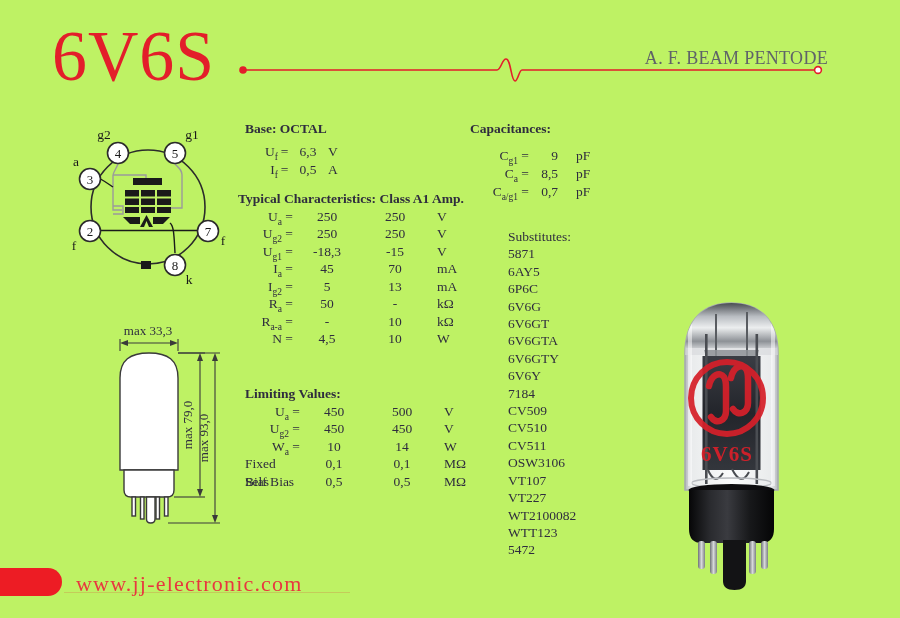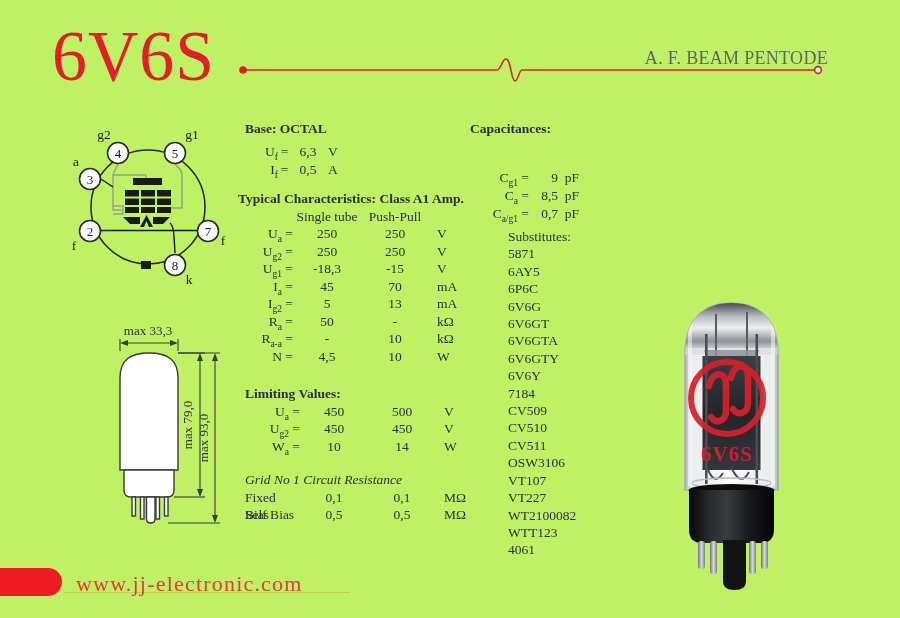--- a/index.html
+++ b/index.html
@@ -23,24 +23,24 @@
   .b   { font-weight:700; }
   sub  { font-size:9.5px; line-height:0; }
   
   .base-row { display:grid; grid-template-columns:33px 13px 34px 26px; height:18px; align-items:baseline; }
   .base-row .lbl  { text-align:right; }
   .base-row .eq   { text-align:center; }
   .base-row .val  { text-align:center; }
   .base-row .unit { text-align:left; padding-left:3px; }
   
   .cap-row { display:grid; grid-template-columns:48px 14px 26px 28px; height:18px; align-items:baseline; }
-  .cap-row .lbl  { text-align:right;margin-top:12px; }
+  .cap-row .lbl  { text-align:right; }
   .cap-row .eq   { text-align:center; }
   .cap-row .val  { text-align:right; }
-  .cap-row .unit { text-align:center; padding-left:0; }
+  .cap-row .unit { text-align:left; padding-left:18px; }
   
   .trow  { display:grid; grid-template-columns:44px 14px 62px 74px 44px; height:17.5px; align-items:baseline; }
   .trow .lbl  { text-align:right; }
   .trow .eq   { text-align:center; }
   .trow .v    { text-align:center; }
   .trow .unit { text-align:left; padding-left:5px; }
   .thead { height:17.5px; }
   .thead .hdr { text-align:center; }
   .brow  { display:grid; grid-template-columns:58px 62px 74px 44px; height:17.5px; align-items:baseline; }
   .brow .v    { text-align:center; }
@@ -179,21 +179,21 @@
     </div>
     <div class="base-row">
       <span class="lbl"><span>I</span><sub>f</sub></span>
       <span class="eq">=</span>
       <span class="val">0,5</span>
       <span class="unit">A</span>
     </div>
   </div>
 
   <div class="blk" style="left:470px; top:120px;">
-    <div class="b" style="margin-bottom:19px;">Capacitances:</div>
+    <div class="b" style="margin-bottom:9px;">Capacitances:</div>
     <div class="cap-row">
       <span class="lbl"><span>C</span><sub>g1</sub></span>
       <span class="eq">=</span>
       <span class="val">9</span>
       <span class="unit">pF</span>
     </div>
     <div class="cap-row">
       <span class="lbl"><span>C</span><sub>a</sub></span>
       <span class="eq">=</span>
       <span class="val">8,5</span>
@@ -202,27 +202,20 @@
     <div class="cap-row">
       <span class="lbl"><span>C</span><sub>a/g1</sub></span>
       <span class="eq">=</span>
       <span class="val">0,7</span>
       <span class="unit">pF</span>
     </div>
   </div>
 
   <div class="blk" style="left:238px; top:190px;">
     <div class="b">Typical Characteristics: Class A1 Amp.</div>
-    <div class="trow thead">
-      <span></span>
-        <span></span>
-      <span class="hdr">Single tube</span>
-      <span class="hdr">Push-Pull</span>
-      <span></span>
-    </div>
     <div class="trow">
       <span class="lbl"><span>U</span><sub>a</sub></span>
       <span class="eq">=</span>
       <span class="v">250</span>
       <span class="v">250</span>
       <span class="unit">V</span>
     </div>
     <div class="trow">
       <span class="lbl"><span>U</span><sub>g2</sub></span>
       <span class="eq">=</span>
@@ -290,21 +283,20 @@
       <span class="v">450</span>
       <span class="unit">V</span>
     </div>
     <div class="trow">
       <span class="lbl"><span>W</span><sub>a</sub></span>
       <span class="eq">=</span>
       <span class="v">10</span>
       <span class="v">14</span>
       <span class="unit">W</span>
     </div>
-    <div class="grid-title">Grid No 1 Circuit Resistance</div>
     <div class="brow">
       <span>Fixed Bias</span>
       <span class="v">0,1</span>
       <span class="v">0,1</span>
       <span class="unit">MΩ</span>
     </div>
     <div class="brow">
       <span>Self Bias</span>
       <span class="v">0,5</span>
       <span class="v">0,5</span>
@@ -324,21 +316,21 @@
     <div>6V6Y</div>
     <div>7184</div>
     <div>CV509</div>
     <div>CV510</div>
     <div>CV511</div>
     <div>OSW3106</div>
     <div>VT107</div>
     <div>VT227</div>
     <div>WT2100082</div>
     <div>WTT123</div>
-    <div>4061</div>
+    <div>5472</div>
   </div>
 
   <svg style="left:660px; top:298px;" width="160" height="320" viewBox="0 0 160 320">
     <defs>
       <linearGradient id="gg" x1="0" y1="0" x2="1" y2="0">
         <stop offset="0" stop-color="#b3b6ba"></stop>
         <stop offset="0.07" stop-color="#e9ebec"></stop>
         <stop offset="0.5" stop-color="#fafbfb"></stop>
         <stop offset="0.93" stop-color="#e9ebec"></stop>
         <stop offset="1" stop-color="#b3b6ba"></stop>

